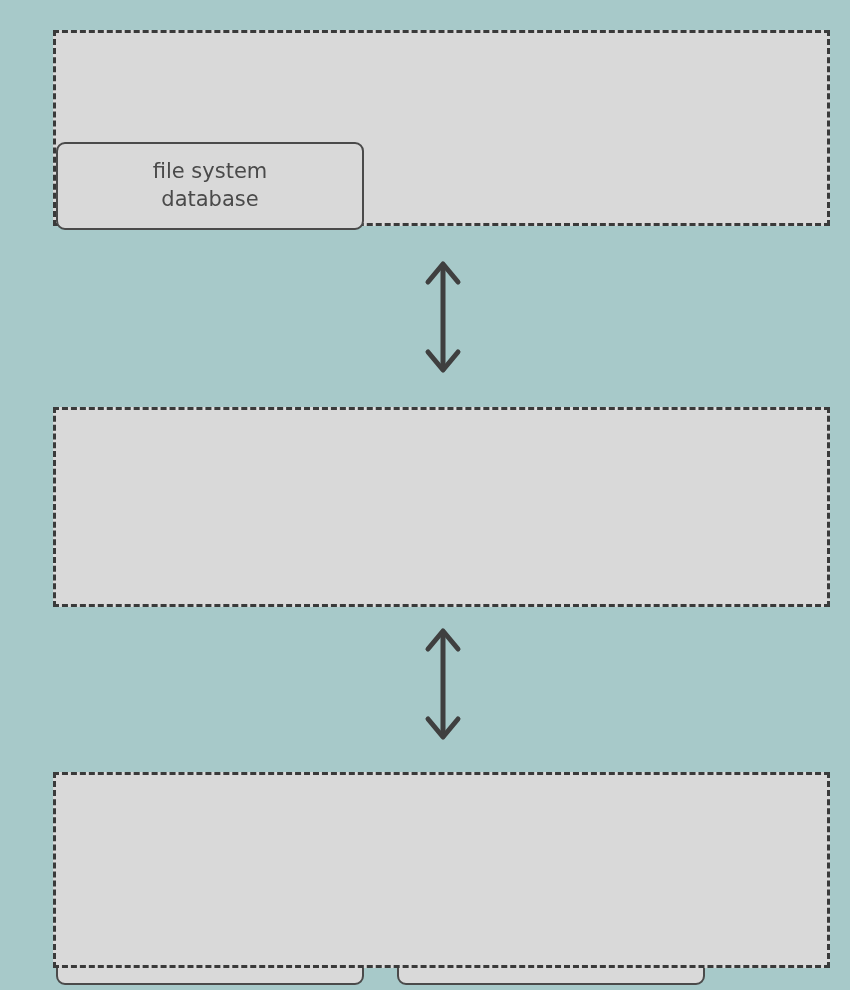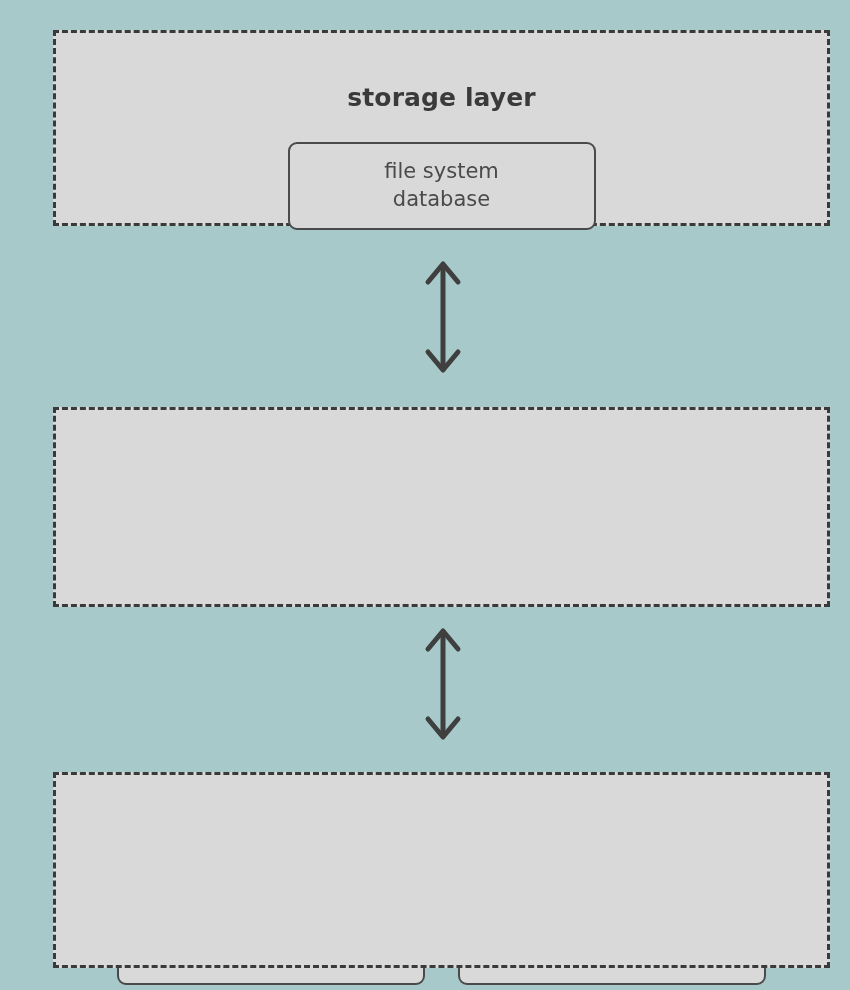--- a/index.html
+++ b/index.html
@@ -41,21 +41,21 @@
     letter-spacing: 0.1px;
     line-height: 1;
   }
 
   
   .node-row {
     position: absolute;
     left: 0;
     right: 0;
     display: flex;
-    justify-content: center;
+    justify-content: flex-start;
   }
 
   .node {
     box-sizing: border-box;
     background: #d9d9d9;
     border: 2.5px solid #4a4a4a;
     border-radius: 9px;
     color: #4a4a4a;
     font-size: 21px;
     line-height: 1.32;
@@ -91,21 +91,20 @@
   #arrow-storage-business { top: 258px; height: 118px; }
   #arrow-business-client  { top: 625px; height: 118px; }
   .arrow svg { display: block; width: 100%; height: 100%; }
 </style>
 </head>
 <body>
 
 <div id="diagram">
 
   <div class="layer" id="layer-storage">
-    <div class="layer-title">storage layer</div>
     <div class="node-row">
       <div class="node">file system
 database</div>
     </div>
   </div>
 
   <div class="arrow" id="arrow-storage-business">
     <svg viewBox="0 0 56 118" preserveAspectRatio="none" aria-hidden="true">
       <g fill="none" stroke="#3f3f3f" stroke-width="5" stroke-linecap="round" stroke-linejoin="round">
         <line x1="28" y1="7" x2="28" y2="111"></line>

